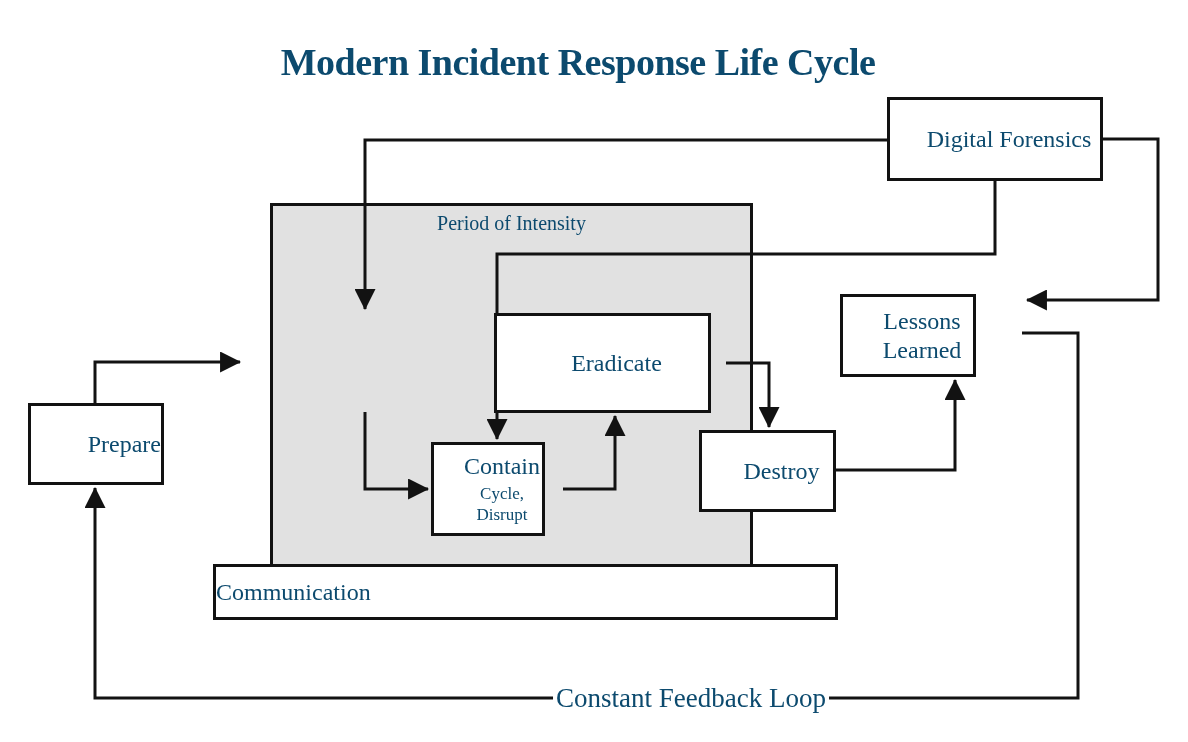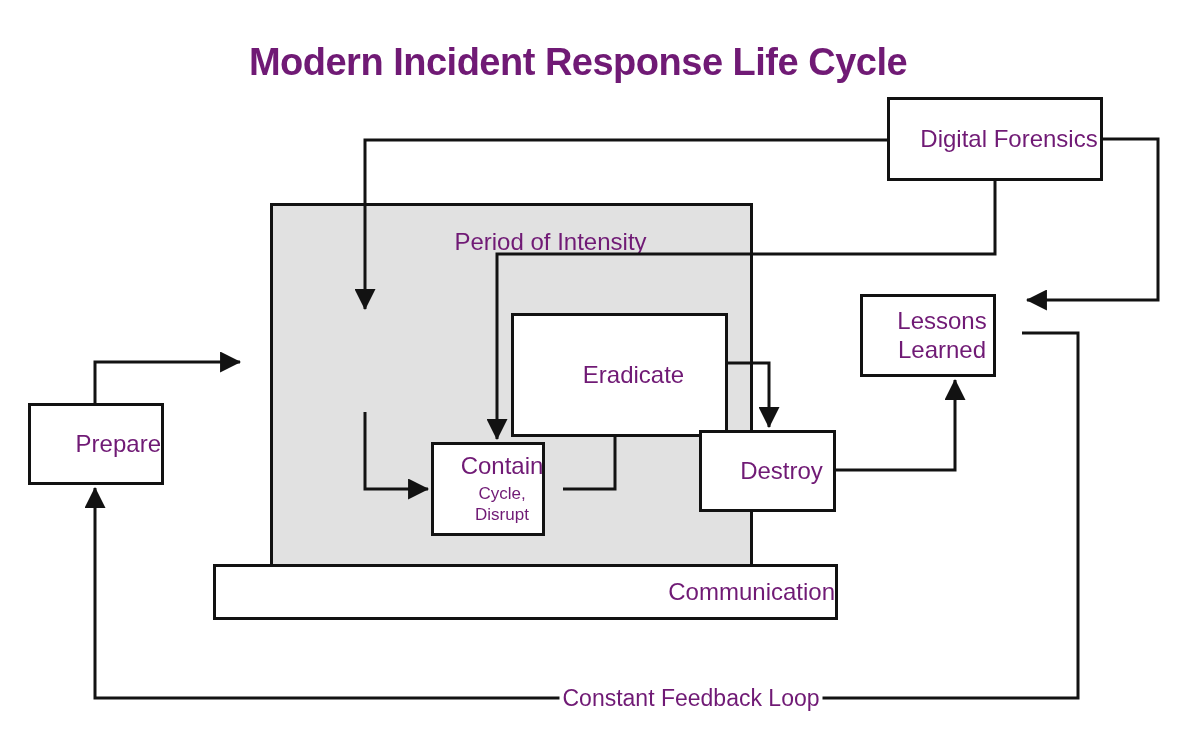--- a/index.html
+++ b/index.html
@@ -1,73 +1,73 @@
 <!DOCTYPE html>
 <html><head>
 <meta charset="utf-8">
 <style>
   html,body{margin:0;padding:0;background:#ffffff;}
   #stage{
     position:relative;
     width:1188px;height:742px;
     background:#ffffff;
-    font-family:Liberation Sans, sans-serif;
-    color:#701a75;
+    font-family:Liberation Serif, serif;
+    color:#0c4a6e;
     overflow:hidden;
   }
   .title{
     position:absolute;top:42px;left:0;width:1156px;
     text-align:center;
     font-size:38px;font-weight:bold;line-height:1.1;
     letter-spacing:-0.5px;
     z-index:3;
   }
   
   .intensity{
     position:absolute;left:270px;top:203px;width:483px;height:364px;
     background:#e1e1e1;border:3px solid #121212;
     box-sizing:border-box;z-index:1;
   }
   .intensity-label{
-    position:absolute;left:270px;top:228px;width:483px;
-    text-align:center;font-size:24px;z-index:2;padding-left:39px;
+    position:absolute;left:270px;top:212px;width:483px;
+    text-align:center;font-size:20px;z-index:2;
   }
   
   svg.wires{position:absolute;left:0;top:0;z-index:2;}
   svg.wires path{fill:none;stroke:#121212;stroke-width:3;}
   
   .node{
     position:absolute;box-sizing:border-box;
     background:#ffffff;border:3.5px solid #121212;
     display:flex;flex-direction:column;align-items:center;justify-content:center;
     text-align:center;z-index:3;padding-left:28px;
   }
   .node-label{font-size:24px;line-height:1.2;}
   .node-sublabel{font-size:17px;line-height:1.25;margin-top:2px;}
   .n-forensics{left:887px;top:97px;width:216px;height:84px;}
   .n-detect{left:243px;top:312px;width:243px;height:101px;}
   .n-detect .node-sublabel{max-width:208px;}
-  .n-eradicate{left:511px;top:313px;width:217px;height:124px;}
+  .n-eradicate{left:494px;top:313px;width:217px;height:100px;}
   .n-eradicate .node-sublabel{max-width:190px;}
   .n-contain{left:431px;top:442px;width:114px;height:94px;}
   .n-prepare{left:28px;top:403px;width:136px;height:82px;align-items:flex-end;}
   .n-recover{left:699px;top:430px;width:137px;height:82px;}
-  .n-lessons{left:860px;top:294px;width:136px;height:83px;}
+  .n-lessons{left:840px;top:294px;width:136px;height:83px;}
   .n-lessons .node-label{max-width:120px;}
   .communication{
     position:absolute;left:213px;top:564px;width:625px;height:56px;
     box-sizing:border-box;background:#ffffff;border:3px solid #121212;
-    display:flex;align-items:center;justify-content:flex-end;
+    display:flex;align-items:center;justify-content:flex-start;
     font-size:24px;z-index:3;
   }
   .feedback-label{
     position:absolute;left:691px;top:698px;
     transform:translate(-50%,-50%);
     background:#ffffff;padding:0 3px;
-    font-size:23px;white-space:nowrap;
+    font-size:27px;white-space:nowrap;
     z-index:3;
   }
 </style>
 </head>
 <body>
 
 <div id="stage">
 
   <div class="title">Modern Incident Response Life Cycle</div>
 

